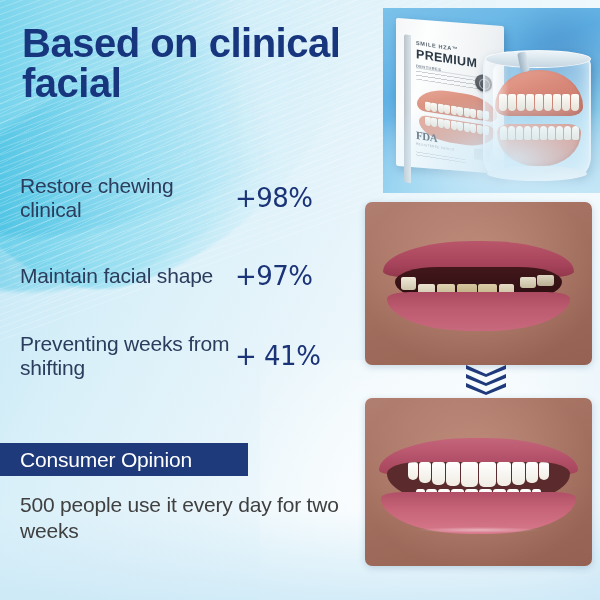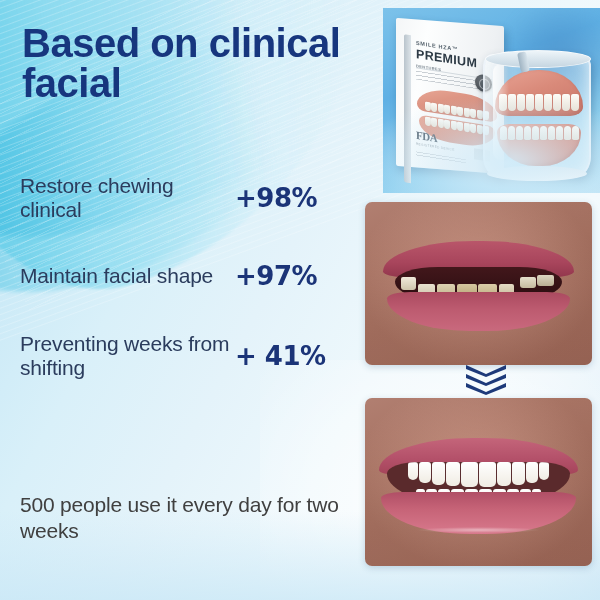--- a/index.html
+++ b/index.html
@@ -58,21 +58,21 @@
     letter-spacing:-.5px;
   }
 
   
   .benefits{position:absolute;left:20px;top:168px;width:340px;}
   .benefit{position:relative;display:flex;align-items:center;
     min-height:60px;margin-bottom:18px;}
   .benefit:nth-child(2){margin-bottom:20px;align-items:center;}
   .b-label{color:#2b3c5d;font-size:21px;line-height:1.14;width:215px;
     letter-spacing:-.2px;}
-  .b-pct{color:#1b3478;font-size:26px;font-weight:bold;
+  .b-pct{color:#1b3478;font-size:26px;font-weight:normal;
     letter-spacing:-.5px;white-space:pre;
     font-family:"DejaVu Sans",sans-serif;}
 
   
   .co-bar{position:absolute;left:0;top:443px;width:248px;height:33px;
     background:#1e3a7a;display:flex;align-items:center;}
   .co-bar span{color:#fff;font-size:21px;padding-left:20px;letter-spacing:-.2px;}
   .co-text{position:absolute;left:20px;top:492px;width:330px;
     color:#404040;font-size:21px;line-height:1.22;letter-spacing:-.2px;}
 
@@ -240,20 +240,23 @@
     <div class="benefit">
       <div class="b-label">Maintain facial shape</div>
       <div class="b-pct">+97%</div>
     </div>
     <div class="benefit">
       <div class="b-label">Preventing weeks from shifting</div>
       <div class="b-pct">+ 41%</div>
     </div>
   </div>
 
+  <div class="co-bar">
+    <span>Consumer Opinion</span>
+  </div>
   <div class="co-text">500 people use it every day for two weeks</div>
 
   <div class="product">
     <div class="prod-bg"></div>
     <div class="prod-bg-blur"></div>
 
     <div class="box">
       <div class="box-edge"></div>
       <div class="box-brand">SMILE HZA™</div>
       <div class="box-title">PREMIUM</div>

